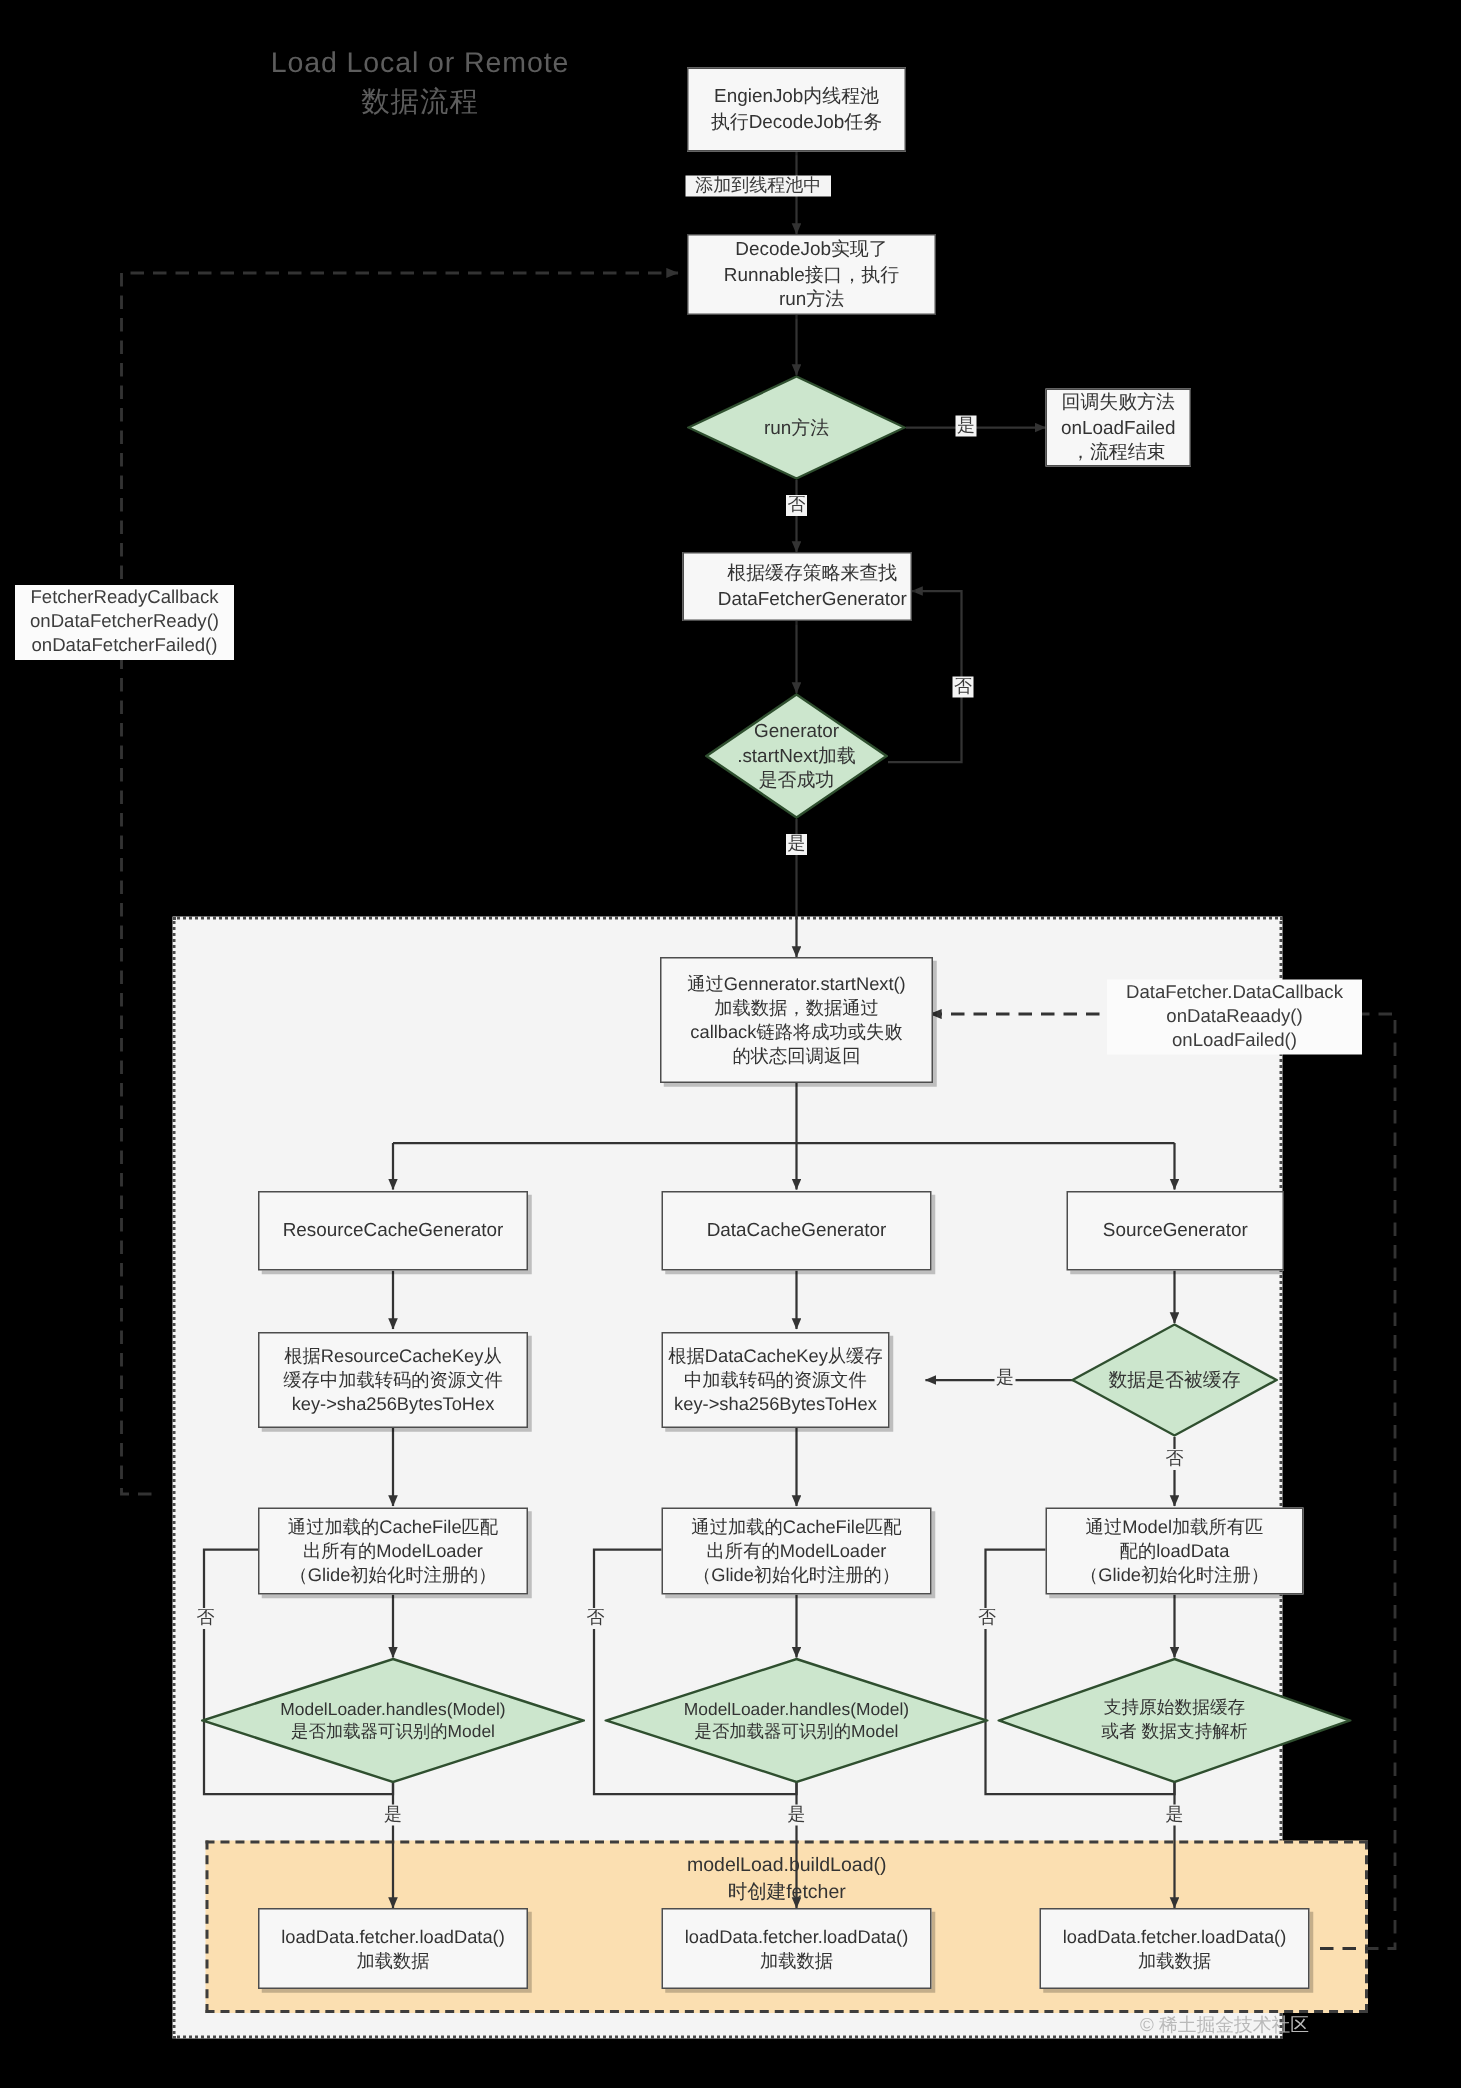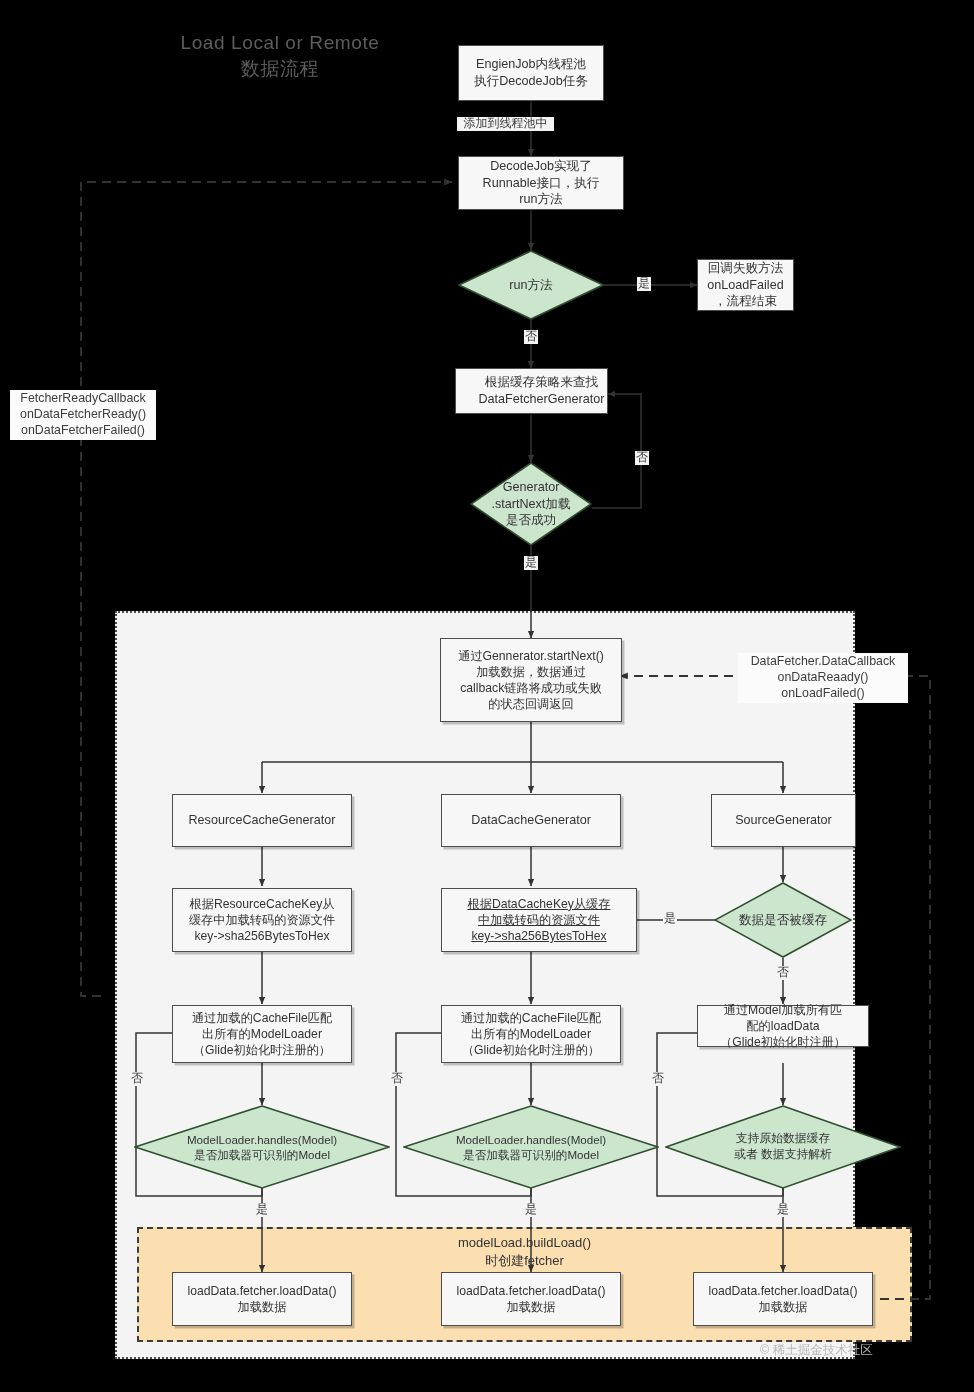--- a/index.html
+++ b/index.html
@@ -275,41 +275,41 @@
 onDataReaady()
 onLoadFailed()</div>
 
   <div class="node box box-shadow" style="left:172px; top:794px; width:180px; height:53px;">ResourceCacheGenerator</div>
   <div class="node box box-shadow" style="left:441px; top:794px; width:180px; height:53px;">DataCacheGenerator</div>
   <div class="node box box-shadow" style="left:711px; top:794px; width:145px; height:53px;">SourceGenerator</div>
 
   <div class="node box box-shadow" style="left:172px; top:888px; width:180px; height:64px; font-size:12.2px;">根据ResourceCacheKey从
 缓存中加载转码的资源文件
 key-&gt;sha256BytesToHex</div>
-  <div class="node box box-shadow" style="left:441px; top:888px; width:196px; height:64px; font-size:12.2px;text-decoration:underline;">根据DataCacheKey从缓存
+  <div class="node box box-shadow" style="left:441px; top:888px; width:152px; height:64px; font-size:12.2px;">根据DataCacheKey从缓存
 中加载转码的资源文件
 key-&gt;sha256BytesToHex</div>
 
   <div class="diamond-wrap" style="left:714px; top:882px; width:138px; height:76px;">
     <svg width="138" height="76" viewBox="0 0 138 76">
       <polygon points="69,1 137,38 69,75 1,38" fill="#cce6cd" stroke="#2f4f2f" stroke-width="1.6"></polygon>
     </svg>
     <div class="diamond-label">数据是否被缓存</div>
   </div>
 
   <div class="edge-label" style="left:663px; top:912px; width:12px;">是</div>
   <div class="edge-label" style="left:776px; top:966px; width:12px;">否</div>
 
   <div class="node box box-shadow" style="left:172px; top:1005px; width:180px; height:58px; font-size:12.2px;">通过加载的CacheFile匹配
 出所有的ModelLoader
 （Glide初始化时注册的）</div>
   <div class="node box box-shadow" style="left:441px; top:1005px; width:180px; height:58px; font-size:12.2px;">通过加载的CacheFile匹配
 出所有的ModelLoader
 （Glide初始化时注册的）</div>
-  <div class="node box box-shadow" style="left:697px; top:1005px; width:172px; height:42px; font-size:12.2px;">通过Model加载所有匹
+  <div class="node box box-shadow" style="left:697px; top:1005px; width:172px; height:58px; font-size:12.2px;">通过Model加载所有匹
 配的loadData
 （Glide初始化时注册）</div>
 
   <div class="diamond-wrap" style="left:134px; top:1105px; width:256px; height:84px;">
     <svg width="256" height="84" viewBox="0 0 256 84">
       <polygon points="128,1 255,42 128,83 1,42" fill="#cce6cd" stroke="#2f4f2f" stroke-width="1.6"></polygon>
     </svg>
     <div class="diamond-label" style="font-size:11.6px;">ModelLoader.handles(Model)
 是否加载器可识别的Model</div>
   </div>

